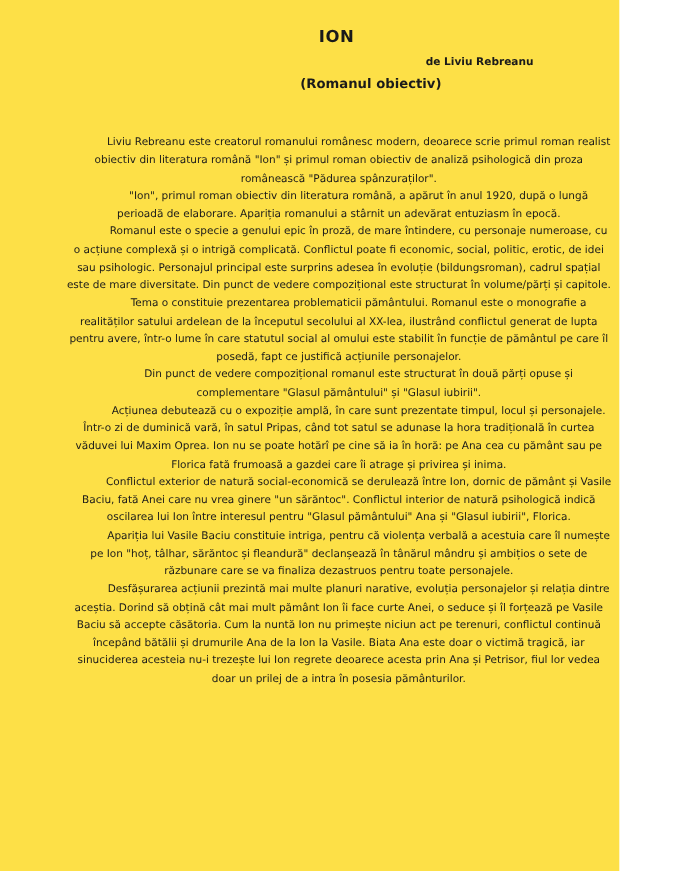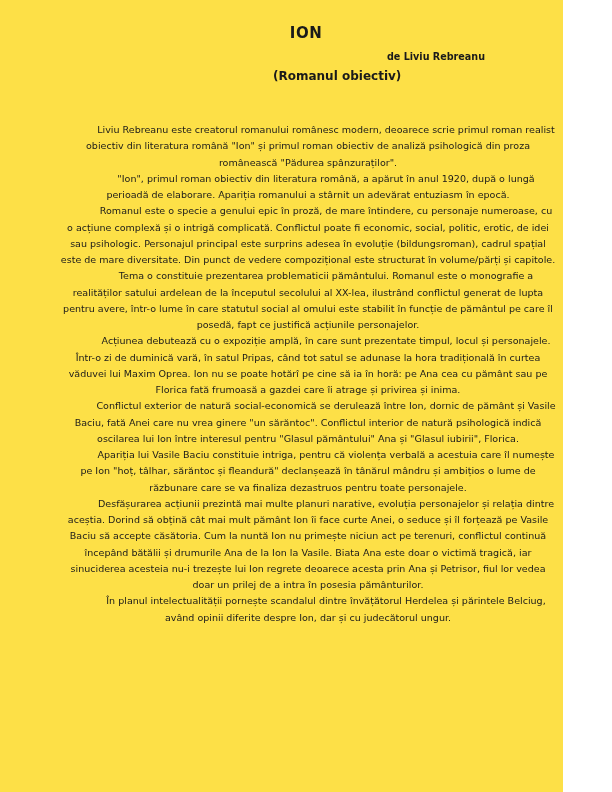--- a/index.html
+++ b/index.html
@@ -69,19 +69,19 @@
 <div class="page">
   <div class="title">ION</div>
   <div class="author">de Liviu Rebreanu</div>
   <div class="subtitle">(Romanul obiectiv)</div>
 
   <div class="body">
     <p class="first">Liviu Rebreanu este creatorul romanului românesc modern, deoarece scrie primul roman realist obiectiv din literatura română "Ion" și primul roman obiectiv de analiză psihologică din proza românească "Pădurea spânzuraților".</p>
     <p>"Ion", primul roman obiectiv din literatura română, a apărut în anul 1920, după o lungă perioadă de elaborare. Apariția romanului a stârnit un adevărat entuziasm în epocă.</p>
     <p>Romanul este o specie a genului epic în proză, de mare întindere, cu personaje numeroase, cu o acțiune complexă și o intrigă complicată. Conflictul poate fi economic, social, politic, erotic, de idei sau psihologic. Personajul principal este surprins adesea în evoluție (bildungsroman), cadrul spațial este de mare diversitate. Din punct de vedere compozițional este structurat în volume/părți și capitole.</p>
     <p>Tema o constituie prezentarea problematicii pământului. Romanul este o monografie a realităților satului ardelean de la începutul secolului al XX-lea, ilustrând conflictul generat de lupta pentru avere, într-o lume în care statutul social al omului este stabilit în funcție de pământul pe care îl posedă, fapt ce justifică acțiunile personajelor.</p>
+    <p>Din punct de vedere compozițional romanul este structurat în două părți opuse și complementare "Glasul pământului" și "Glasul iubirii".</p>
     <p>Acțiunea debutează cu o expoziție amplă, în care sunt prezentate timpul, locul și personajele. Într-o zi de duminică vară, în satul Pripas, când tot satul se adunase la hora tradițională în curtea văduvei lui Maxim Oprea. Ion nu se poate hotărî pe cine să ia în horă: pe Ana cea cu pământ sau pe Florica fată frumoasă a gazdei care îi atrage și privirea și inima.</p>
     <p>Conflictul exterior de natură social-economică se derulează între Ion, dornic de pământ și Vasile Baciu, fată Anei care nu vrea ginere "un sărăntoc". Conflictul interior de natură psihologică indică oscilarea lui Ion între interesul pentru "Glasul pământului" Ana și "Glasul iubirii", Florica.</p>
-    <p>Apariția lui Vasile Baciu constituie intriga, pentru că violența verbală a acestuia care îl numește pe Ion "hoț, tâlhar, sărăntoc și fleandură" declanșează în tânărul mândru și ambițios o lume de răzbunare care se va finaliza dezastruos pentru toate personajele.</p>
+    <p>Apariția lui Vasile Baciu constituie intriga, pentru că violența verbală a acestuia care îl numește pe Ion "hoț, tâlhar, sărăntoc și fleandură" declanșează în tânărul mândru și ambițios o sete de răzbunare care se va finaliza dezastruos pentru toate personajele.</p>
     <p>Desfășurarea acțiunii prezintă mai multe planuri narative, evoluția personajelor și relația dintre aceștia. Dorind să obțină cât mai mult pământ Ion îi face curte Anei, o seduce și îl forțează pe Vasile Baciu să accepte căsătoria. Cum la nuntă Ion nu primește niciun act pe terenuri, conflictul continuă începând bătălii și drumurile Ana de la Ion la Vasile. Biata Ana este doar o victimă tragică, iar sinuciderea acesteia nu-i trezește lui Ion regrete deoarece acesta prin Ana și Petrisor, fiul lor vedea doar un prilej de a intra în posesia pământurilor.</p>
-    <p>În planul intelectualității pornește scandalul dintre învățătorul Herdelea și părintele Belciug, având opinii diferite despre Ion, dar și cu judecătorul ungur.</p>
   </div>
 </div>
 
 </body></html>

